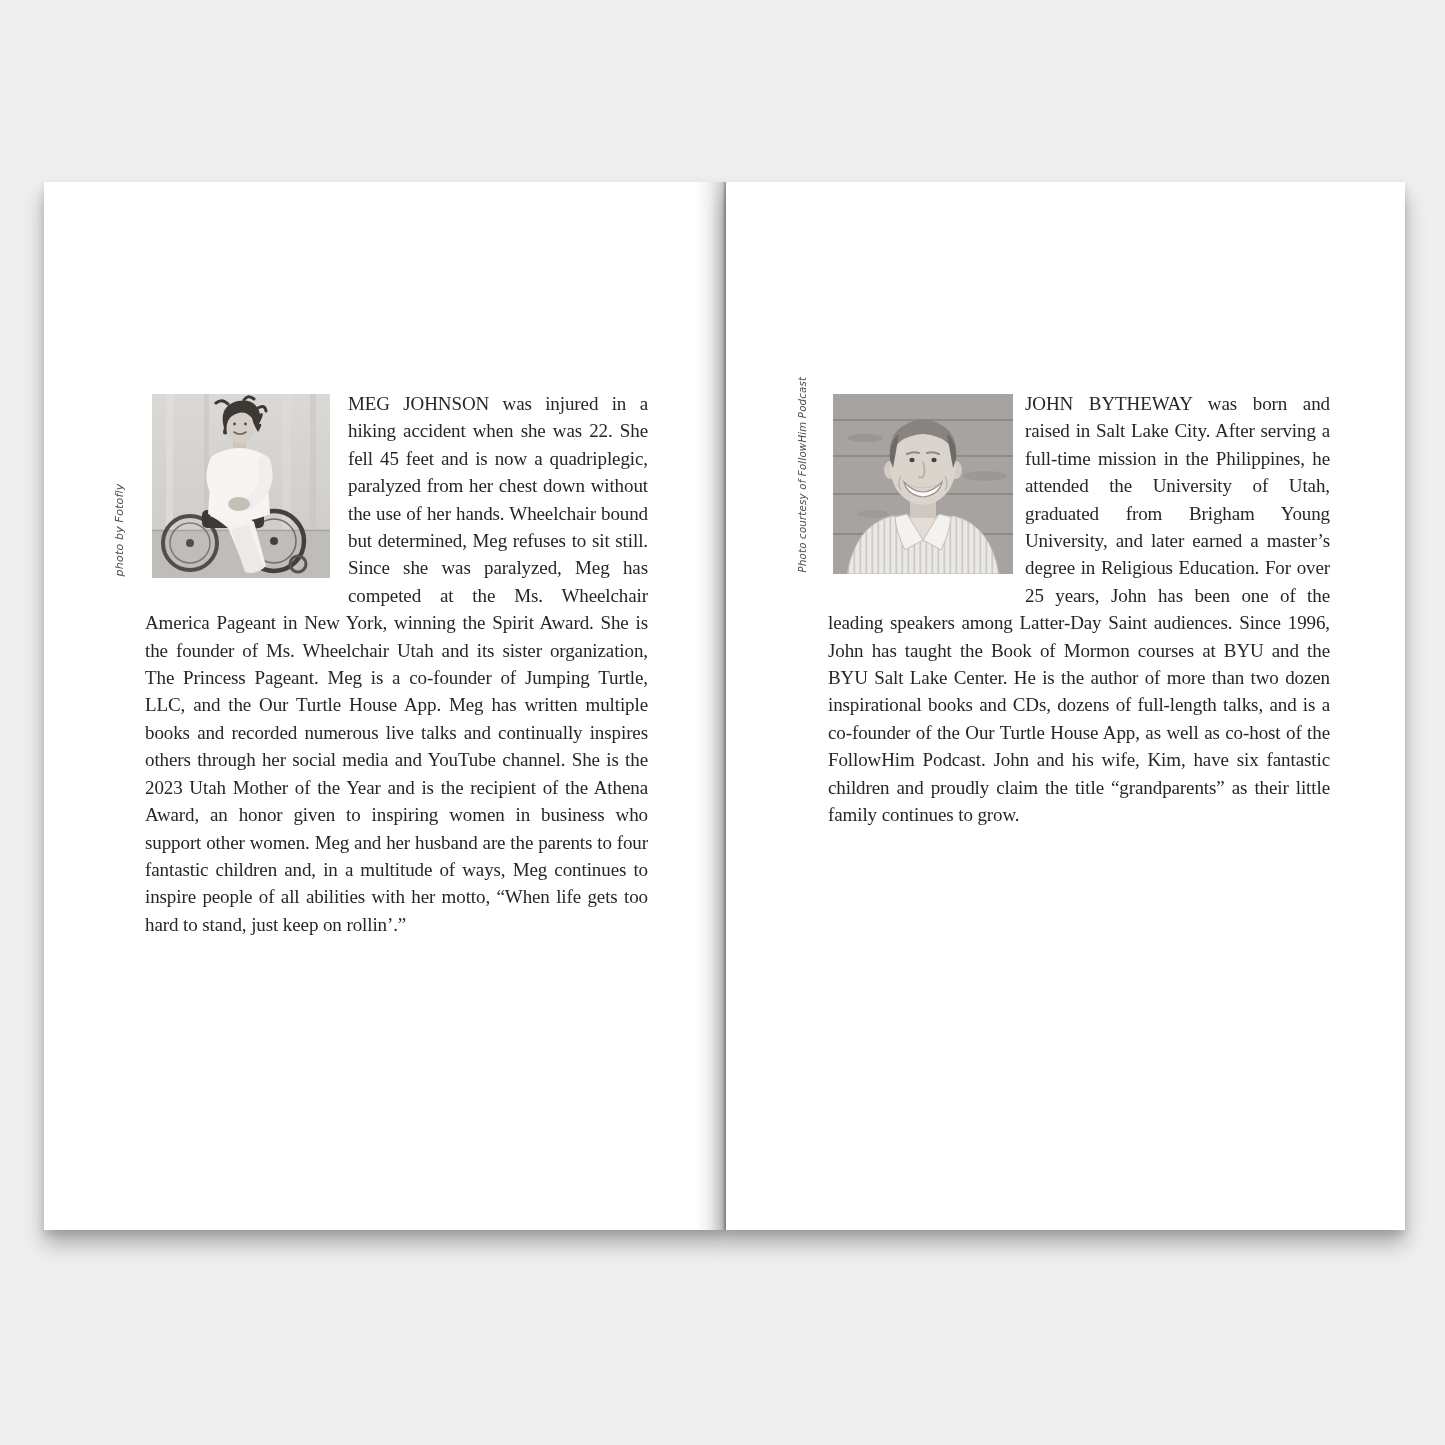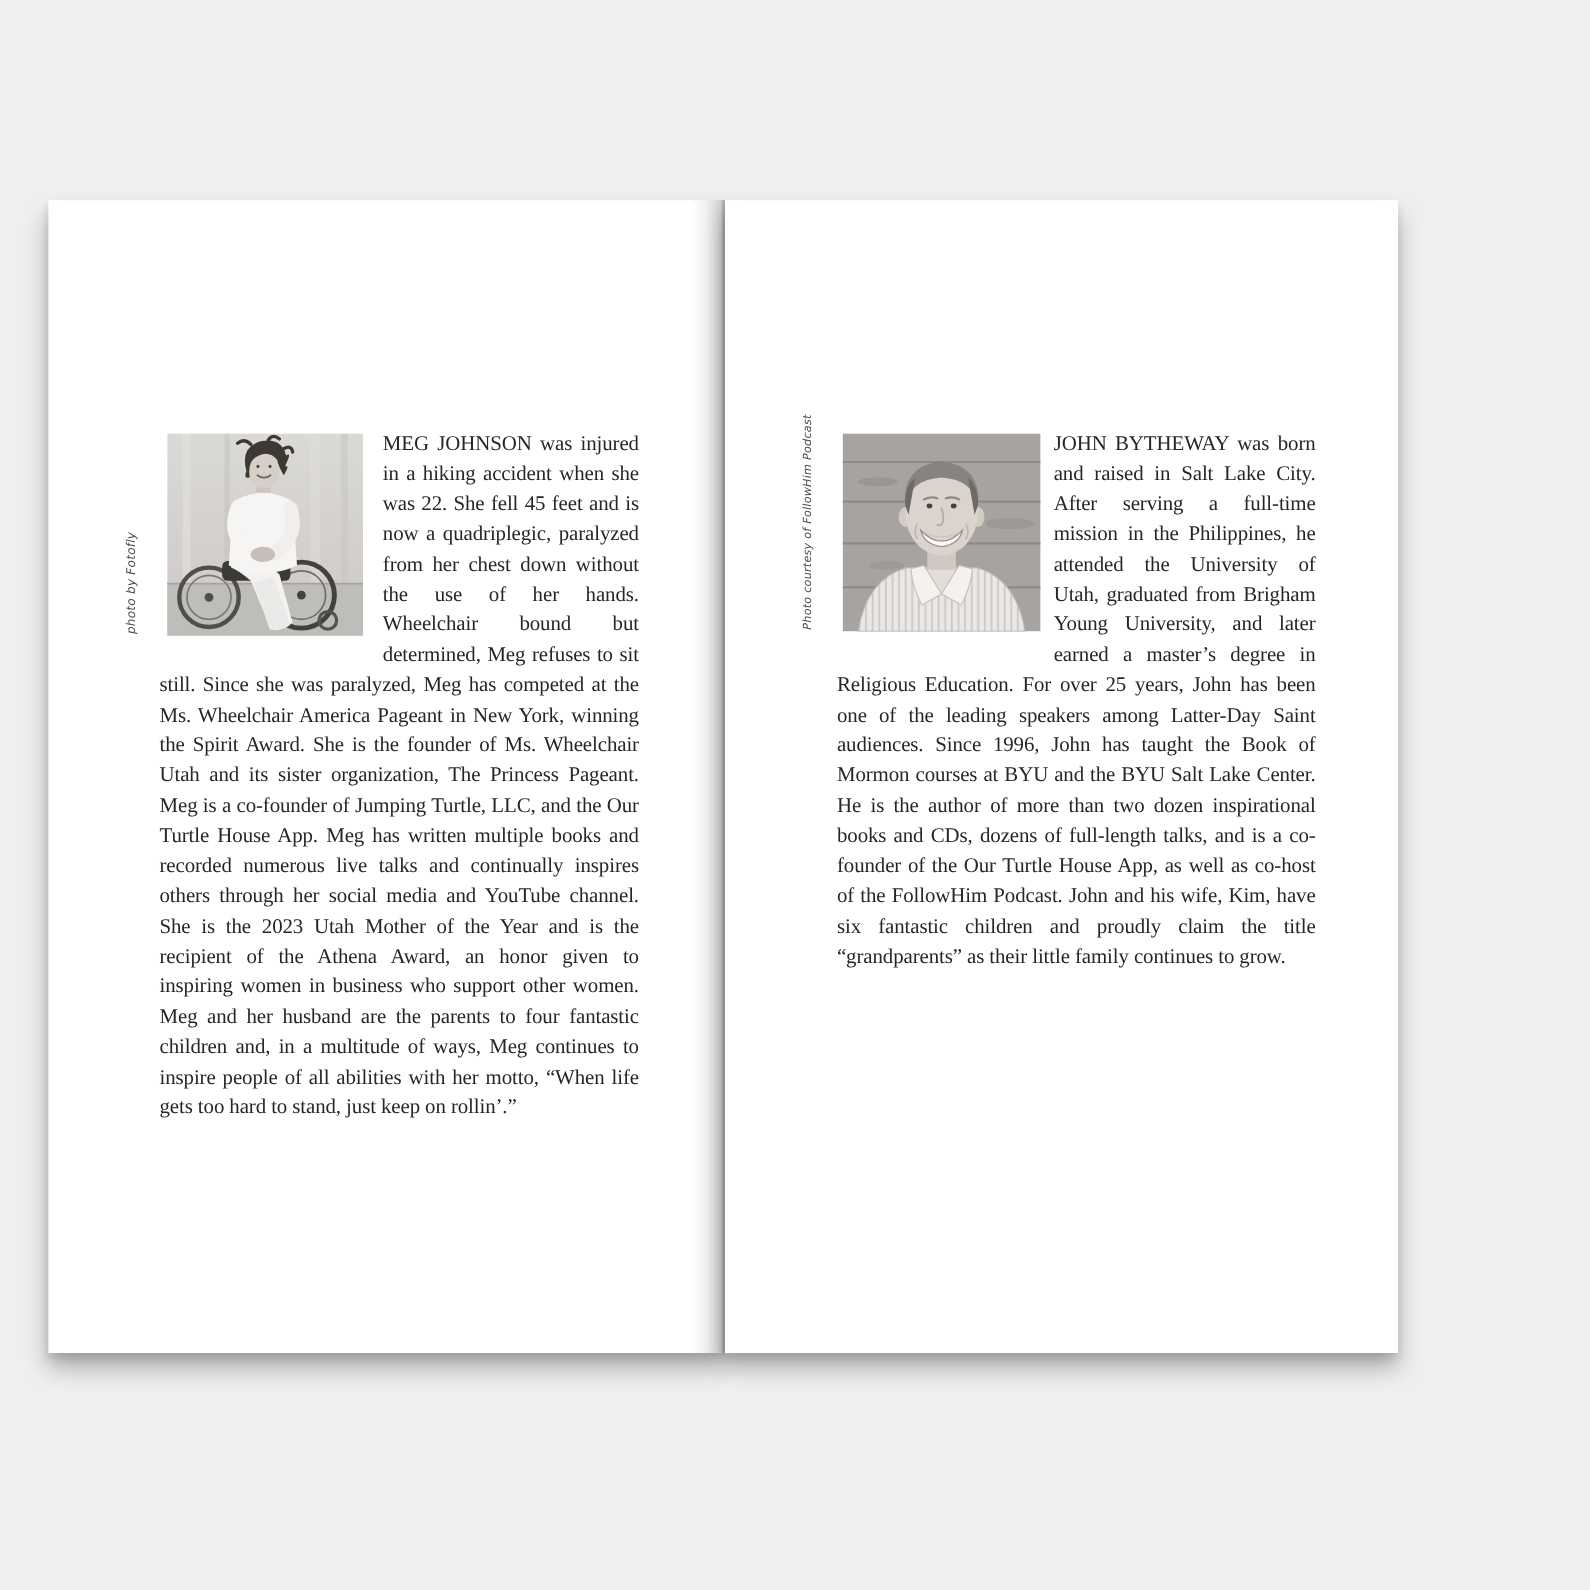--- a/index.html
+++ b/index.html
@@ -6,21 +6,21 @@
   body {
     width: 1445px; height: 1445px;
     background: #efefef;
     font-family: "Liberation Serif", serif;
     position: relative;
     overflow: hidden;
   }
   .book {
     position: absolute;
     left: 44px; top: 182px;
-    width: 1227px; height: 1048px;
+    width: 1361px; height: 1048px;
     display: flex;
     border-radius: 22px;
   }
   .page {
     background: #ffffff;
     box-sizing: border-box;
     position: relative;
     height: 1048px;
     box-shadow: 0 14px 20px rgba(0,0,0,0.28), 0 5px 8px rgba(0,0,0,0.12);
   }

